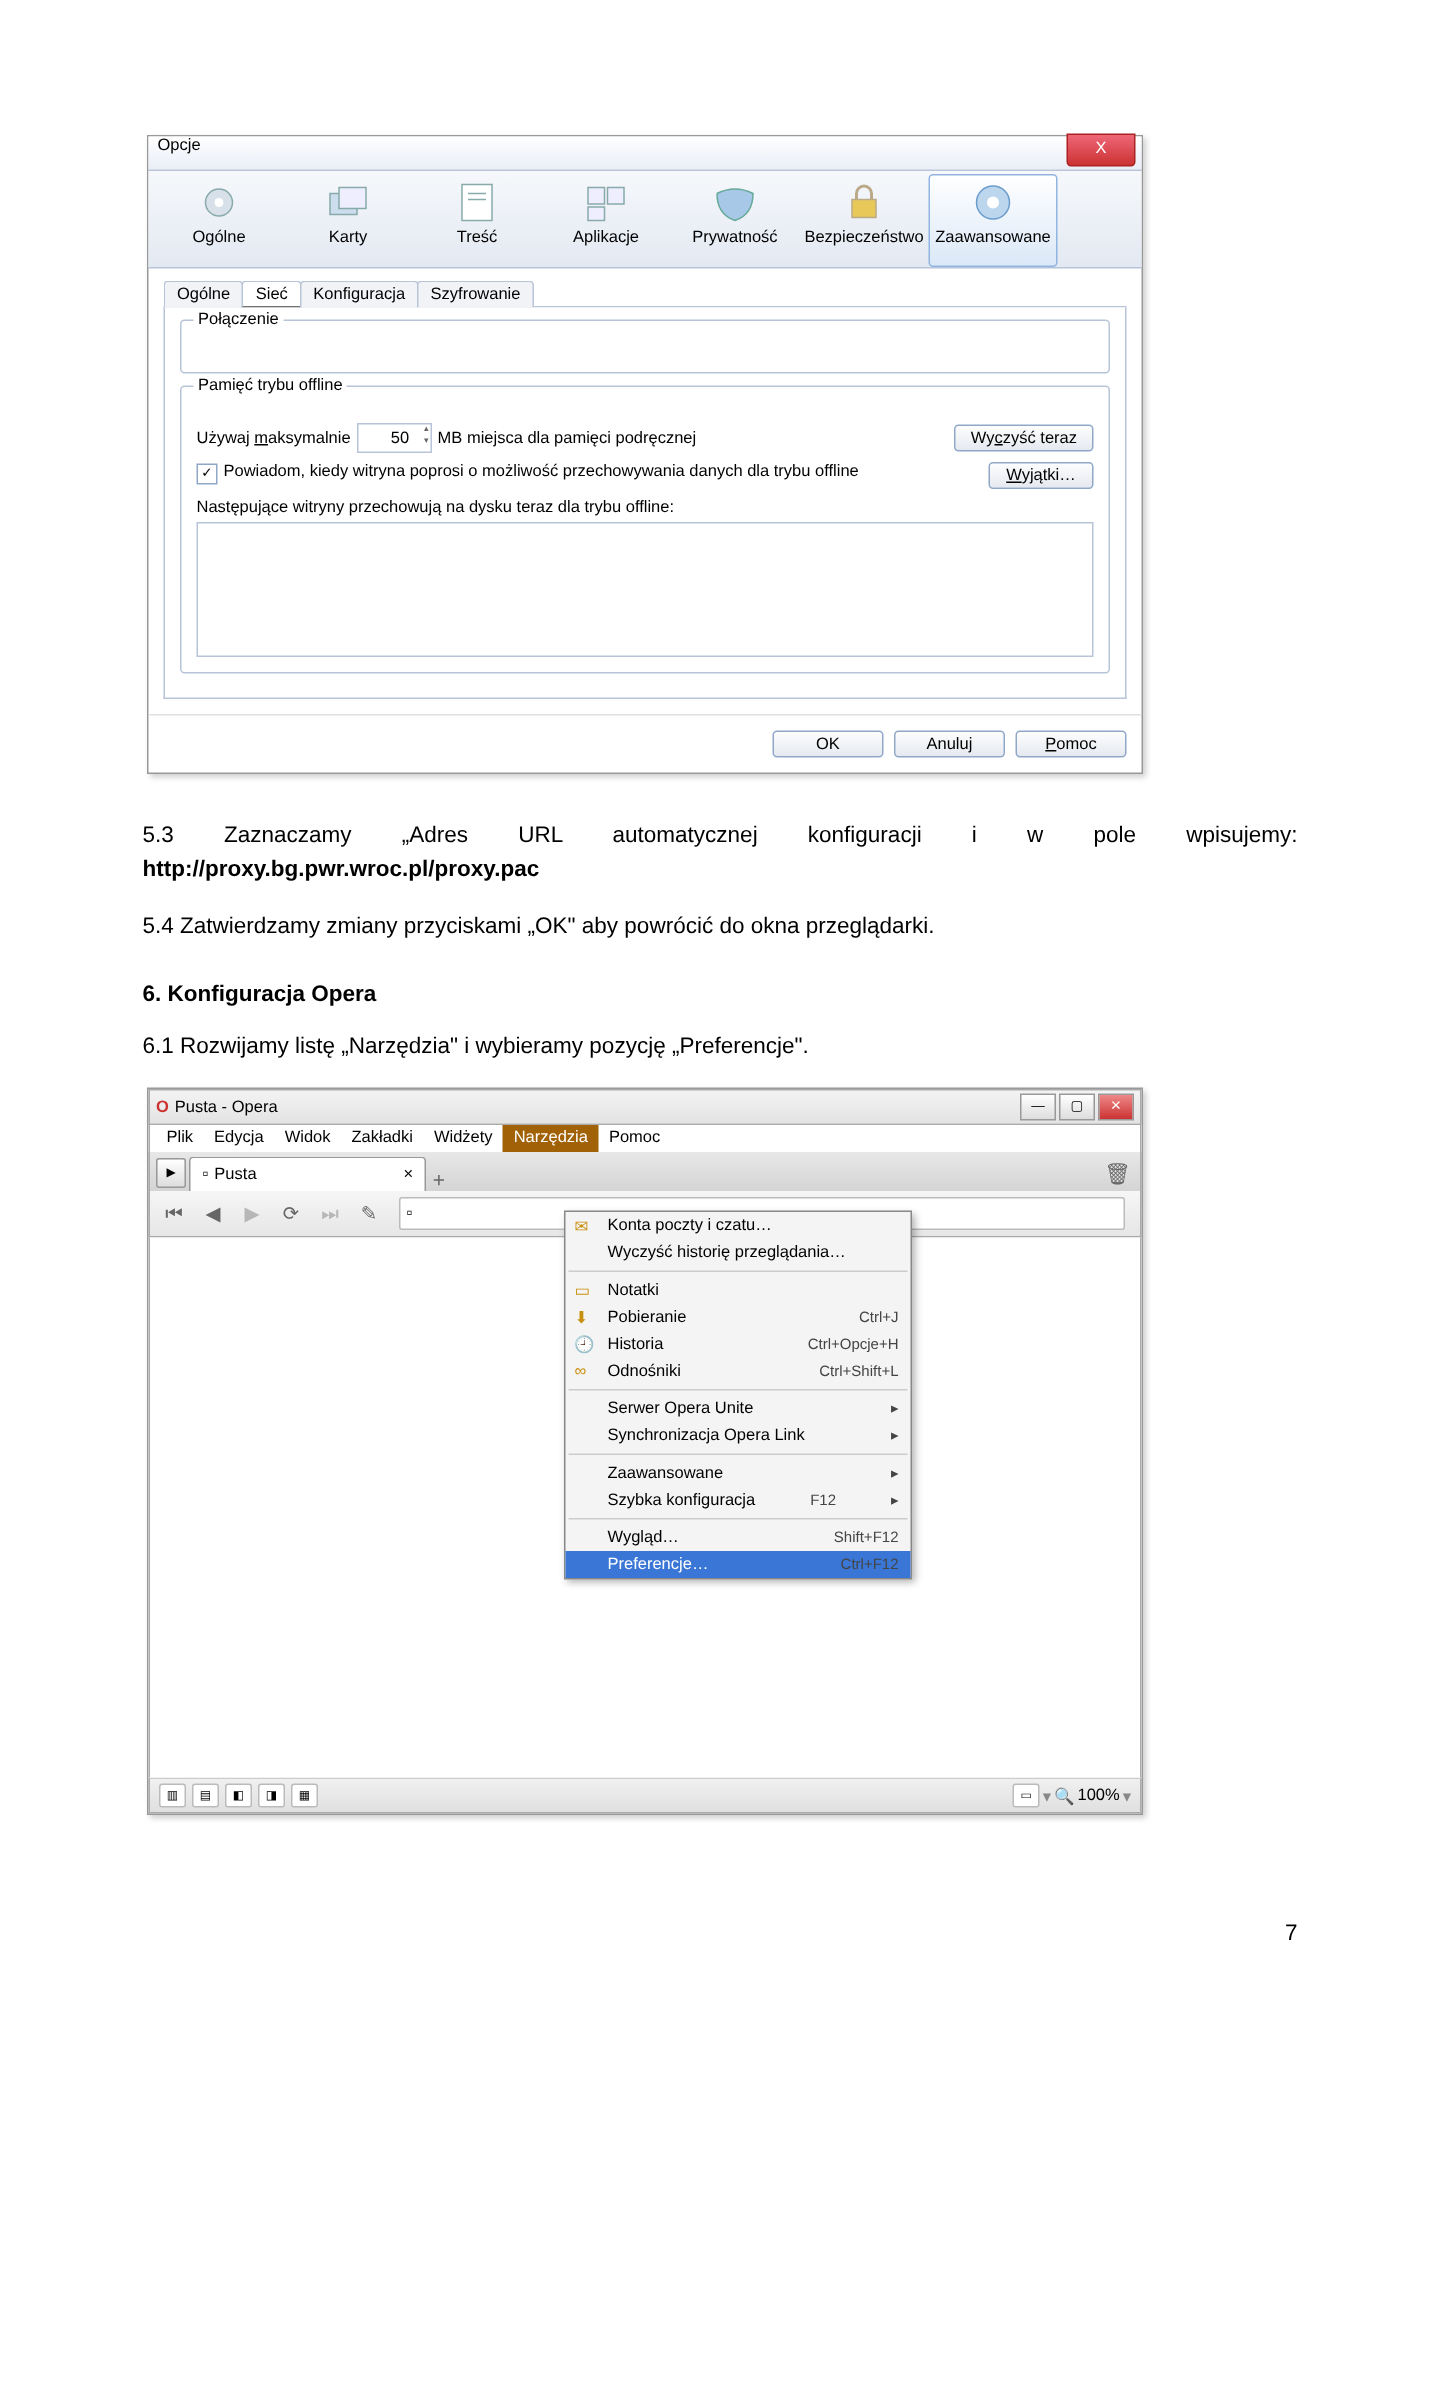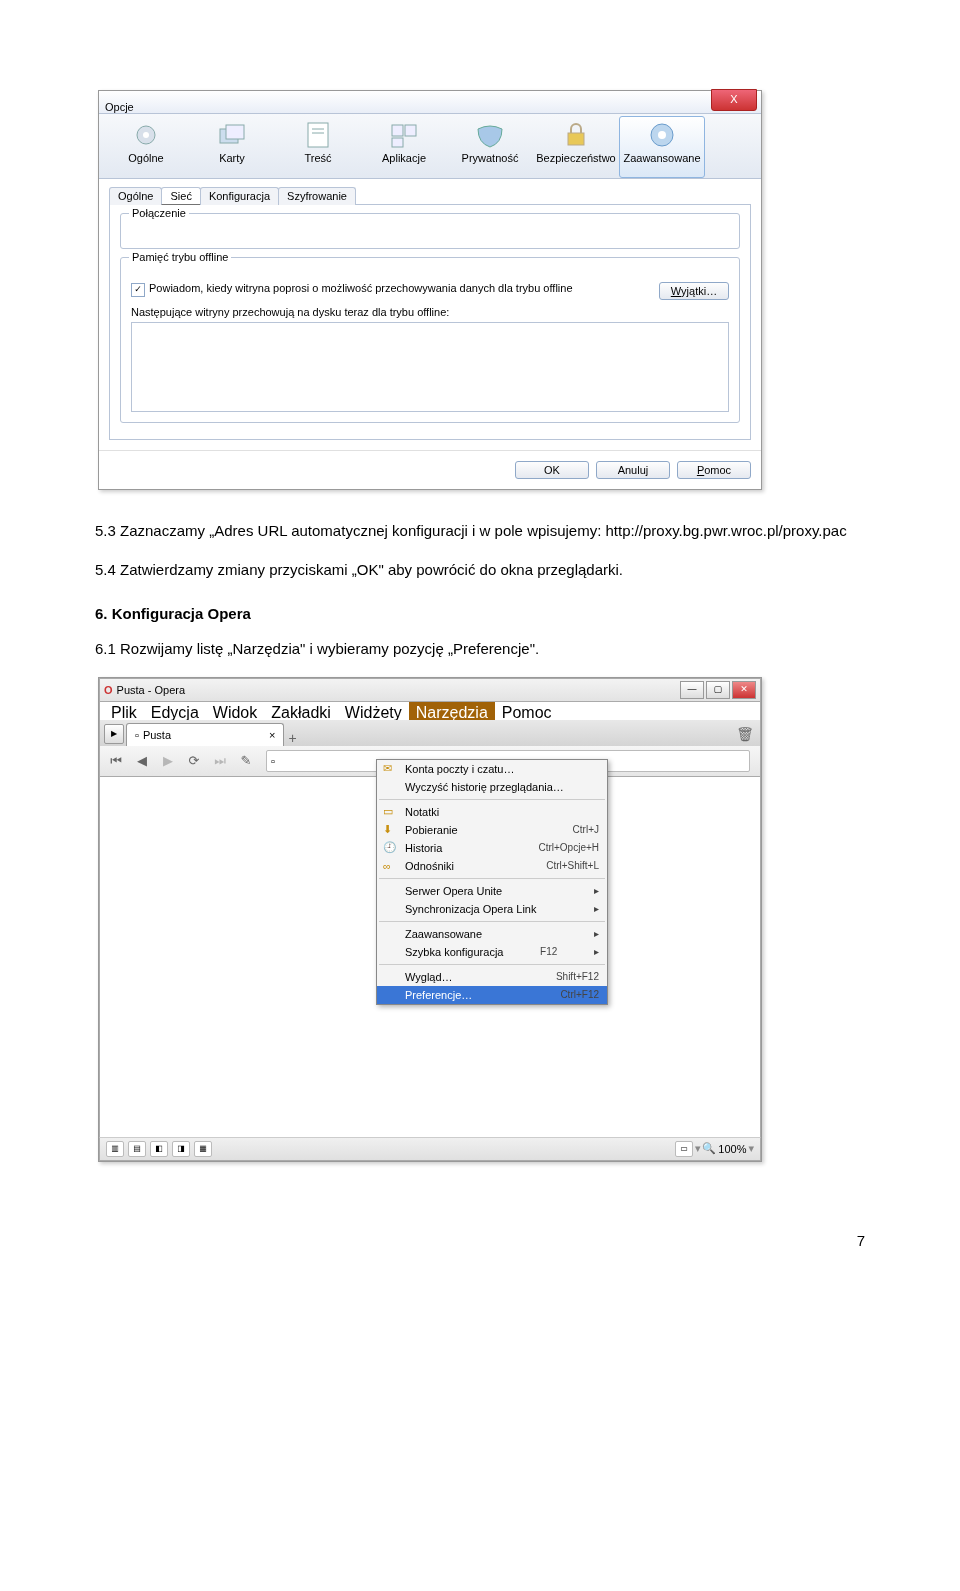--- a/index.html
+++ b/index.html
@@ -1,20 +1,20 @@
 <!DOCTYPE html>
 <html><head>
 <meta charset="utf-8">
 <style>
 body{margin:0;background:#fff;font-family:Arial,Helvetica,sans-serif;color:#000;width:960px}
 .page{padding:90px 95px 0 95px}
 .shot{border:1px solid #999;box-shadow:2px 2px 4px rgba(0,0,0,.2);margin-bottom:30px}
 
 .ff{width:662px;margin-left:3px;background:#fff;font-size:11px;font-family:"Segoe UI",Tahoma,sans-serif}
-.ff-title{height:22px;background:linear-gradient(#fff,#e9eef7);border-bottom:1px solid #b8c4d7;display:flex;align-items:flex-end;padding:0 6px;position:relative}
+.ff-title{height:22px;background:linear-gradient(#fff,#e9eef7);border-bottom:1px solid #b8c4d7;display:flex;align-items:flex-start;padding:0 6px;position:relative}
 .ff-title .close{position:absolute;right:4px;top:-2px;width:44px;height:20px;background:linear-gradient(#e67,#c33);border:1px solid #a22;border-radius:0 0 3px 3px;color:#fff;text-align:center;line-height:18px;font-size:11px}
 .ff-cats{height:62px;background:linear-gradient(#f6f8fb,#e3e9f2);border-bottom:1px solid #b8c4d7;display:flex;padding:2px 4px 0 4px}
 .cat{width:84px;text-align:center;border:1px solid transparent;border-radius:3px;padding-top:2px;cursor:pointer}
 .cat.sel{background:linear-gradient(#fff,#dbe8f7);border:1px solid #8fb5e0}
 .cat .ic{width:32px;height:32px;margin:0 auto 1px auto}
 .ff-body{padding:8px 10px 10px 10px}
 .subtabs{display:flex;gap:0;border-bottom:1px solid #b8c4d7}
 .stab{padding:2px 8px;border:1px solid #b8c4d7;border-bottom:none;background:#f1f3f7;border-radius:3px 3px 0 0;margin-right:-1px;margin-bottom:-1px;cursor:pointer}
 .stab.act{background:#fff;border-bottom:1px solid #737373}
 .panel{border:1px solid #b8c4d7;border-top:none;padding:8px 10px;background:#fff}
@@ -24,30 +24,30 @@
 .btn{background:linear-gradient(#fdfdfd,#e5e9f0);border:1px solid #8fa8c8;border-radius:3px;padding:2px 10px;font-size:11px;cursor:pointer;min-width:70px}
 .btn.accent{border:1px solid #4a8fd6;box-shadow:0 0 2px #6ab0f0}
 .num{width:34px;height:18px;border:1px solid #b8c4d7;text-align:right;padding-right:14px;position:relative;display:inline-block;font-size:11px;line-height:18px}
 .num::after{content:"▴\A▾";white-space:pre;position:absolute;right:1px;top:-1px;font-size:6px;line-height:8px;color:#666}
 .cb{width:12px;height:12px;border:1px solid #8fa8c8;display:inline-block;vertical-align:top;margin-top:1px;text-align:center;font-size:9px;line-height:11px}
 .lbox{height:88px;border:1px solid #b8c4d7;margin-top:4px;background:#fff}
 .ff-foot{padding:10px;text-align:right;border-top:1px solid #e0e0e0}
 .ff-foot .btn{min-width:74px;margin-left:4px}
 
 p.doc{font-size:15px;line-height:1.5;text-align:justify;margin:16px 0}
-p.doc .bold{font-weight:normal}
+p.doc .bold{font-weight:bold}
 h2.doc{font-size:15px;margin:24px 0 10px 0}
 
 .op{width:662px;margin-left:3px;font-size:11px;font-family:"Segoe UI",Tahoma,sans-serif}
 .op-tb{height:22px;background:linear-gradient(#f3f3f3,#e3e3e3);border:1px solid #aaa;display:flex;align-items:center;padding:0 4px;position:relative}
 .op-tb .ops{position:absolute;right:4px;top:2px;display:flex;gap:2px}
 .wb{width:22px;height:16px;border:1px solid #999;background:linear-gradient(#fff,#ddd);font-size:9px;text-align:center;line-height:15px}
 .wb.cl{background:linear-gradient(#e88,#c33);color:#fff}
 .op-menu{height:18px;background:#fff;border-left:1px solid #aaa;border-right:1px solid #aaa;display:flex;padding:0 4px}
-.mi{padding:2px 7px;font-size:16px;cursor:pointer}
+.mi{padding:2px 7px;font-size:11px;cursor:pointer}
 .mi.open{background:#a16207;color:#fff}
 .op-tabs{height:26px;background:linear-gradient(#e8e8e8,#d4d4d4);border-left:1px solid #aaa;border-right:1px solid #aaa;display:flex;align-items:flex-end;padding:0 4px;position:relative}
 .op-tabs .tab{height:22px;background:#fff;border:1px solid #999;border-bottom:none;border-radius:3px 3px 0 0;padding:0 8px;display:flex;align-items:center;gap:4px;font-size:11px;margin-left:22px}
 .op-tabs .play{position:absolute;left:4px;bottom:2px;width:18px;height:18px;border:1px solid #999;background:linear-gradient(#fff,#ddd);border-radius:2px;font-size:8px;line-height:18px;text-align:center}
 .op-tabs .trash{position:absolute;right:6px;bottom:4px;font-size:14px;color:#666}
 .op-nav{height:30px;background:linear-gradient(#f6f6f6,#e6e6e6);border-left:1px solid #aaa;border-right:1px solid #aaa;border-bottom:1px solid #aaa;display:flex;align-items:center;padding:0 6px;gap:6px}
 .nb{width:20px;height:20px;color:#666;font-size:13px;text-align:center;line-height:20px}
 .addr{flex:1;height:20px;border:1px solid #bbb;background:#fff;border-radius:2px;margin:0 4px;display:flex;align-items:center;padding:0 4px}
 .op-body{height:360px;background:#fff;border-left:1px solid #aaa;border-right:1px solid #aaa;position:relative}
 .menu{position:absolute;left:276px;top:-18px;width:230px;background:#f4f4f4;border:1px solid #888;box-shadow:2px 2px 5px rgba(0,0,0,.3);font-size:11px}
@@ -108,20 +108,26 @@
    <div class="stab act">Sieć</div>
    <div class="stab">Konfiguracja</div>
    <div class="stab">Szyfrowanie</div>
   </div>
   <div class="panel">
    <div class="grp">
      <span class="grp-title">Połączenie</span>
    </div>
    <div class="grp">
      <span class="grp-title">Pamięć trybu offline</span>
+     <div class="row">
+       <span>Używaj <u>m</u>aksymalnie</span>
+       <span class="num">50</span>
+       <span style="flex:1">MB miejsca dla pamięci podręcznej</span>
+       <button class="btn">Wy<u>c</u>zyść teraz</button>
+     </div>
      <div class="row" style="align-items:flex-start">
        <span class="cb">✓</span>
        <span style="flex:1">Powiadom, kiedy witryna poprosi o możliwość przechowywania danych dla trybu offline</span>
        <button class="btn"><u>W</u>yjątki…</button>
      </div>
      <div>Następujące witryny przechowują na dysku teraz dla trybu offline:</div>
      <div class="lbox"></div>
    </div>
   </div>
  </div>

